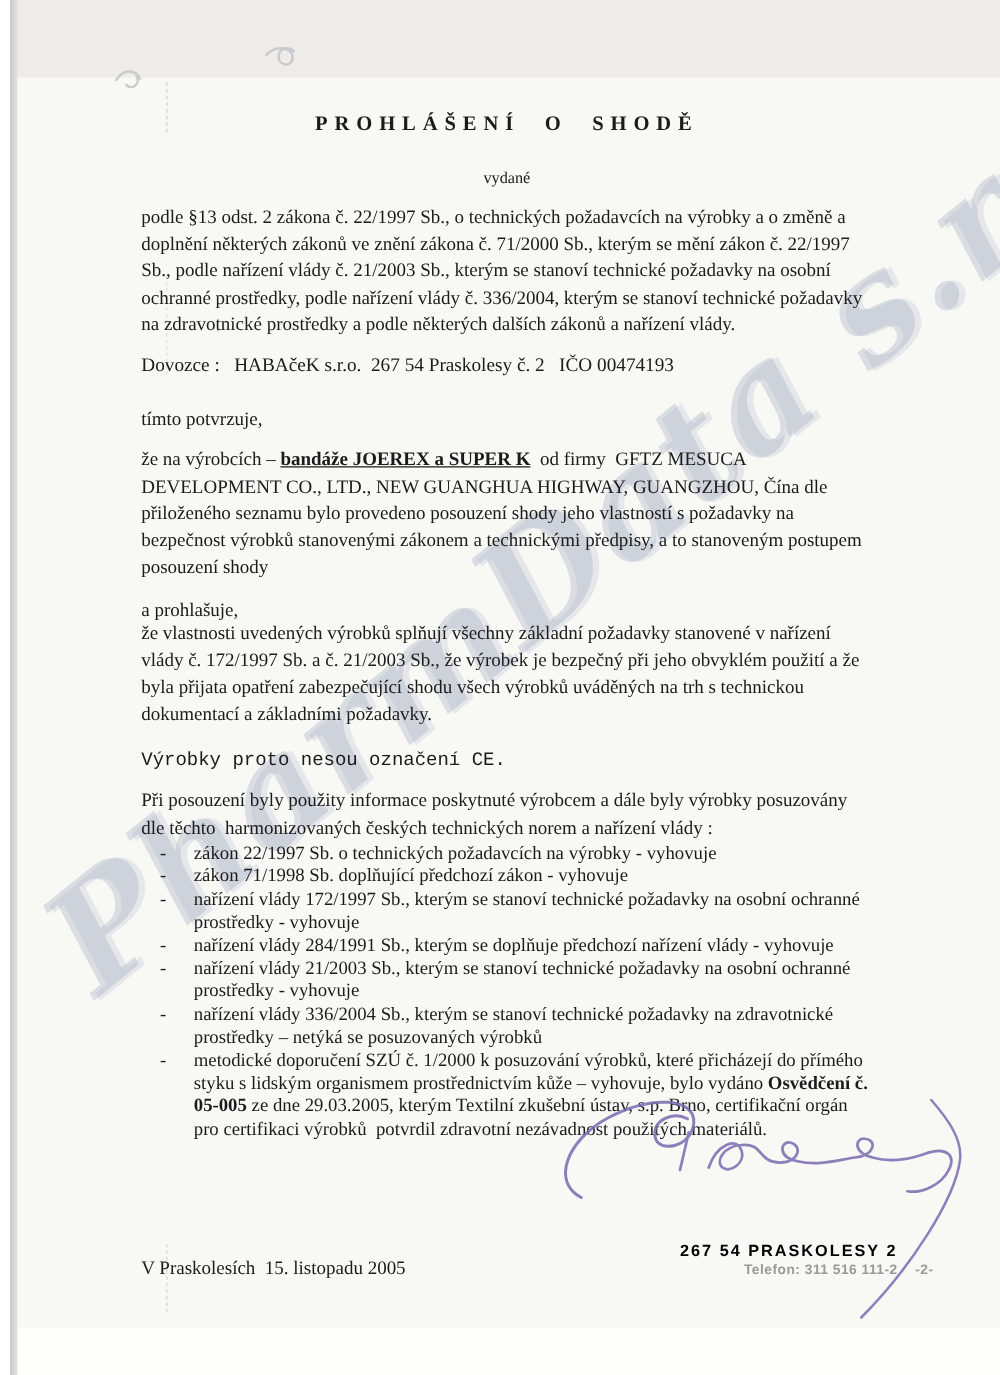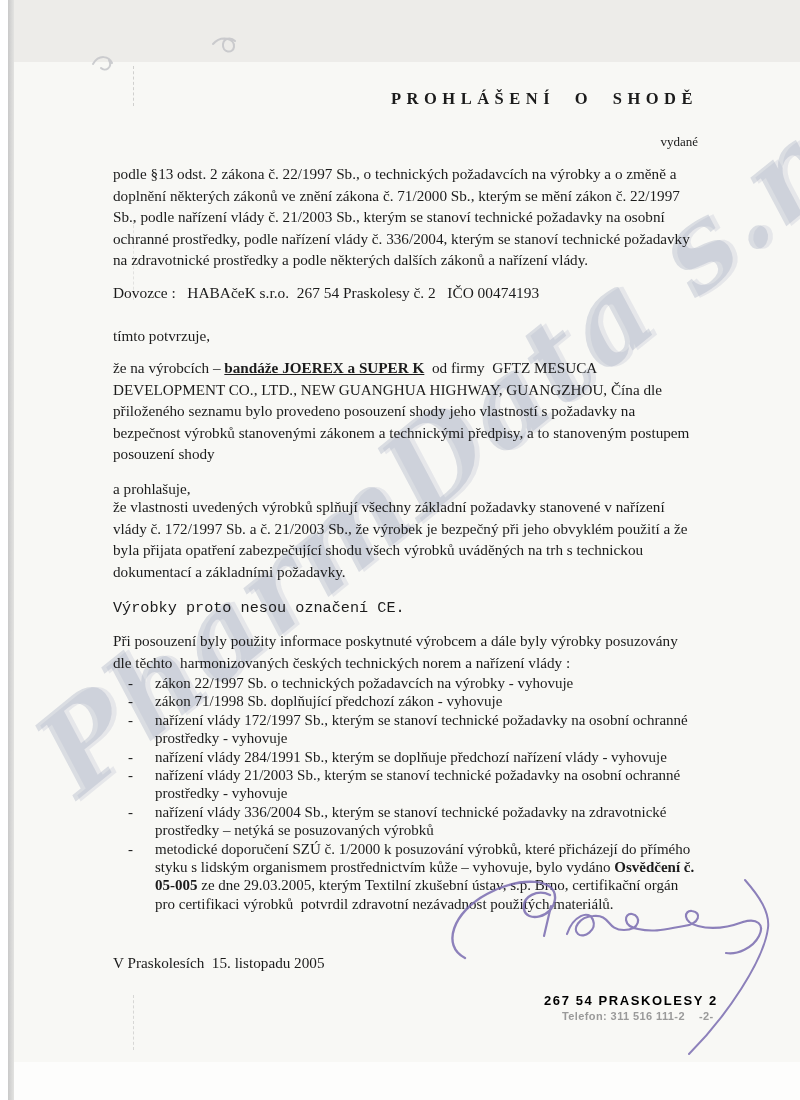--- a/index.html
+++ b/index.html
@@ -26,50 +26,50 @@
     font-family:"DejaVu Serif", serif;font-style:italic;font-weight:bold;
     font-size:116px;letter-spacing:2px;white-space:nowrap;
     color:rgba(168,175,194,.38);
     text-shadow:4px 3px 0 rgba(168,175,194,.22);
     pointer-events:none;
   }
 
   .content{position:absolute;left:113px;top:0;width:585px;font-size:15.2px;line-height:21.5px;}
   .abs{position:absolute;left:0;width:585px;}
   .para{white-space:pre-wrap;}
-  .center{text-align:right;}
+  .center{text-align:center;}
   .doc-title{top:88px;font-weight:bold;font-size:16.5px;letter-spacing:5.5px;word-spacing:10px;}
   .subtitle{top:131px;font-size:13px;}
   .p-intro{top:163px;}
   .importer{top:282px;font-weight:normal;white-space:pre-wrap;font-size:15.4px;}
   .confirms{top:325px;}
   .p-products{top:357px;}
   .declares{top:478px;}
   .p-declaration{top:496px;}
   .ce-line{top:598px;font-family:Liberation Mono, monospace;}
   .p-assessment{top:630px;}
   .list{top:674px;font-size:15px;line-height:18.4px;}
   .list-item{display:flex;margin:0 0 0 15px;}
   .list-item .dash{width:27px;flex:none;}
   .list-item .item-text{flex:1;white-space:pre-wrap;}
   .b{font-weight:bold;}
   .bu{font-weight:bold;text-decoration:underline;}
-  .date-line{top:952px;white-space:pre-wrap;}
+  .date-line{top:1004px;white-space:pre-wrap;}
 
   .sig-block{position:absolute;left:550px;top:952px;font-size:15.2px;line-height:22px;}
   .sig-name{white-space:pre-wrap;}
   .stamp{
     position:absolute;left:540px;top:992px;width:240px;
     font-family:"Liberation Sans", sans-serif;color:#878787;
     filter:blur(.2px);
   }
   .stamp-l1{font-size:20px;font-weight:bold;letter-spacing:1px;}
   .stamp-l1-sfx{font-size:15px;font-weight:bold;letter-spacing:2.5px;margin-left:7px;}
   .stamp-l2{font-size:13px;font-weight:bold;letter-spacing:1.6px;margin-top:1px;margin-left:4px;color:#000000;}
-  .stamp-l3{font-size:11px;font-weight:bold;letter-spacing:.4px;margin-top:2px;margin-left:22px;color:#9a9a9a;}
+  .stamp-l3{font-size:11px;font-weight:bold;letter-spacing:.4px;margin-top:2px;margin-left:22px;color:#9a9a9a;text-align:center;}
   .stamp-l3-sfx{margin-left:14px;}
   .sig-svg{position:absolute;left:425px;top:866px;}
   .pencil-svg{position:absolute;left:85px;top:30px;}
 </style>
 </head>
 <body>
 
 <div class="page">
   <div class="top-band"></div>
   <div class="bottom-band"></div>

